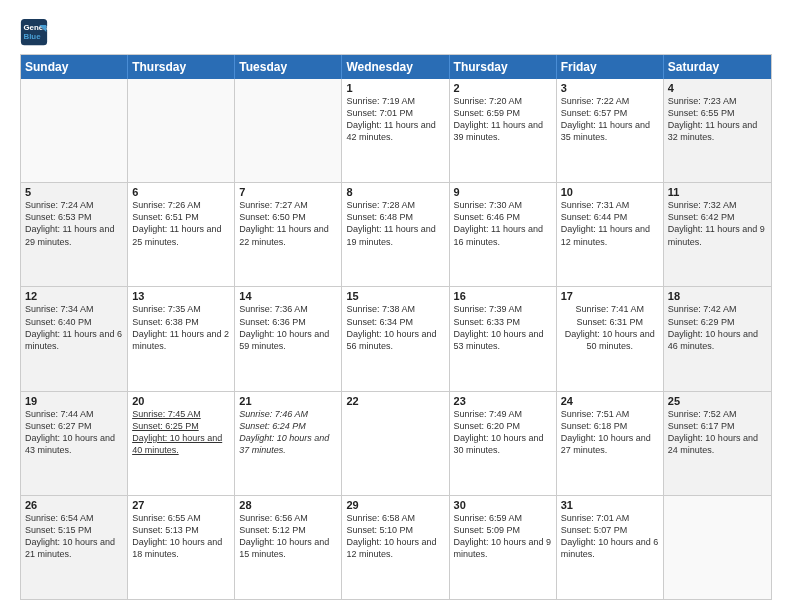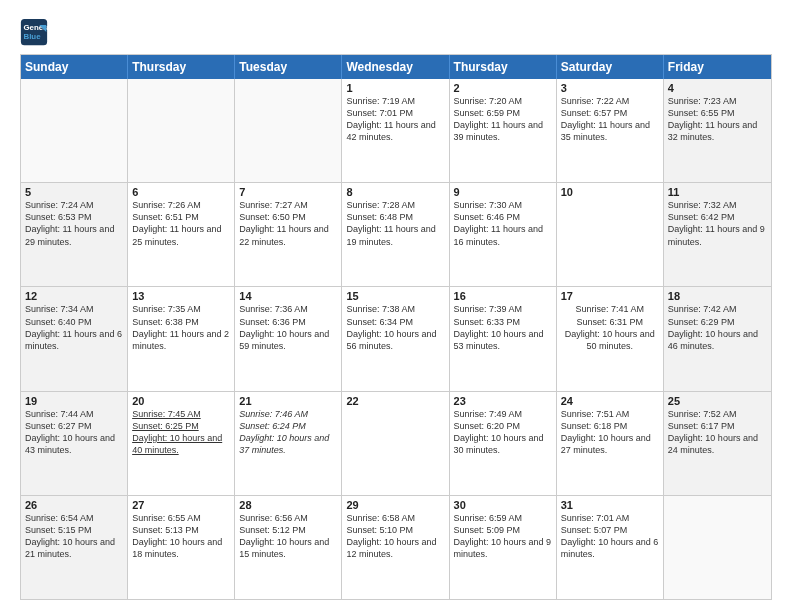--- a/index.html
+++ b/index.html
@@ -131,22 +131,22 @@
     </div>
   </div>
 
   <div class="calendar">
     <div class="cal-header-row">
     <div class="cal-header-cell">Sunday</div>
         <div class="cal-header-cell">Thursday</div>
         <div class="cal-header-cell">Tuesday</div>
         <div class="cal-header-cell">Wednesday</div>
         <div class="cal-header-cell">Thursday</div>
+        <div class="cal-header-cell">Friday</div>
         <div class="cal-header-cell">Saturday</div>
-        <div class="cal-header-cell">Friday</div>
       </div>
     <div class="cal-body">
     <div class="cal-week">
           <div class="cal-cell empty"></div>
           <div class="cal-cell empty"></div>
           <div class="cal-cell empty"></div>
           <div class="cal-cell">
             <span class="day-num">1</span>
             <div class="cell-text" style="white-space: pre-line;">Sunrise: 7:19 AM
 Sunset: 7:01 PM
@@ -197,20 +197,23 @@
 Daylight: 11 hours and 19 minutes.</div>
           </div>
           <div class="cal-cell">
             <span class="day-num">9</span>
             <div class="cell-text" style="white-space: pre-line;">Sunrise: 7:30 AM
 Sunset: 6:46 PM
 Daylight: 11 hours and 16 minutes.</div>
           </div>
           <div class="cal-cell">
             <span class="day-num">10</span>
+            <div class="cell-text" style="white-space: pre-line;">Sunrise: 7:31 AM
+Sunset: 6:44 PM
+Daylight: 11 hours and 12 minutes.</div>
           </div>
           <div class="cal-cell shaded">
             <span class="day-num">11</span>
             <div class="cell-text" style="white-space: pre-line;">Sunrise: 7:32 AM
 Sunset: 6:42 PM
 Daylight: 11 hours and 9 minutes.</div>
           </div>
         </div>
         <div class="cal-week">
           <div class="cal-cell shaded">

